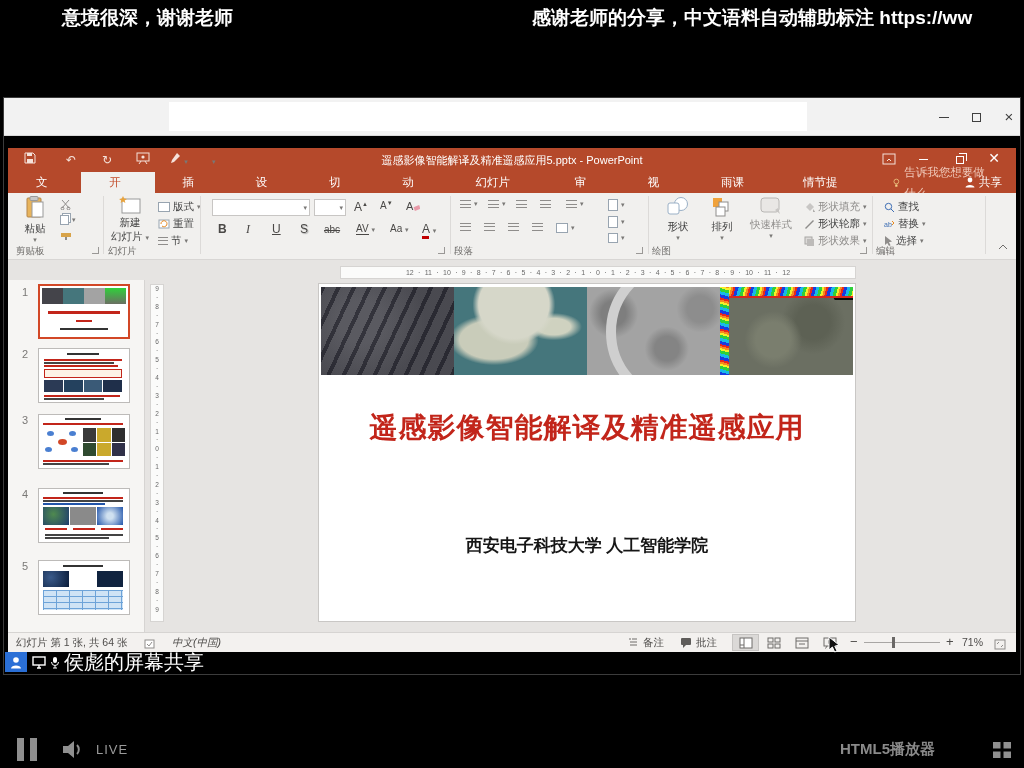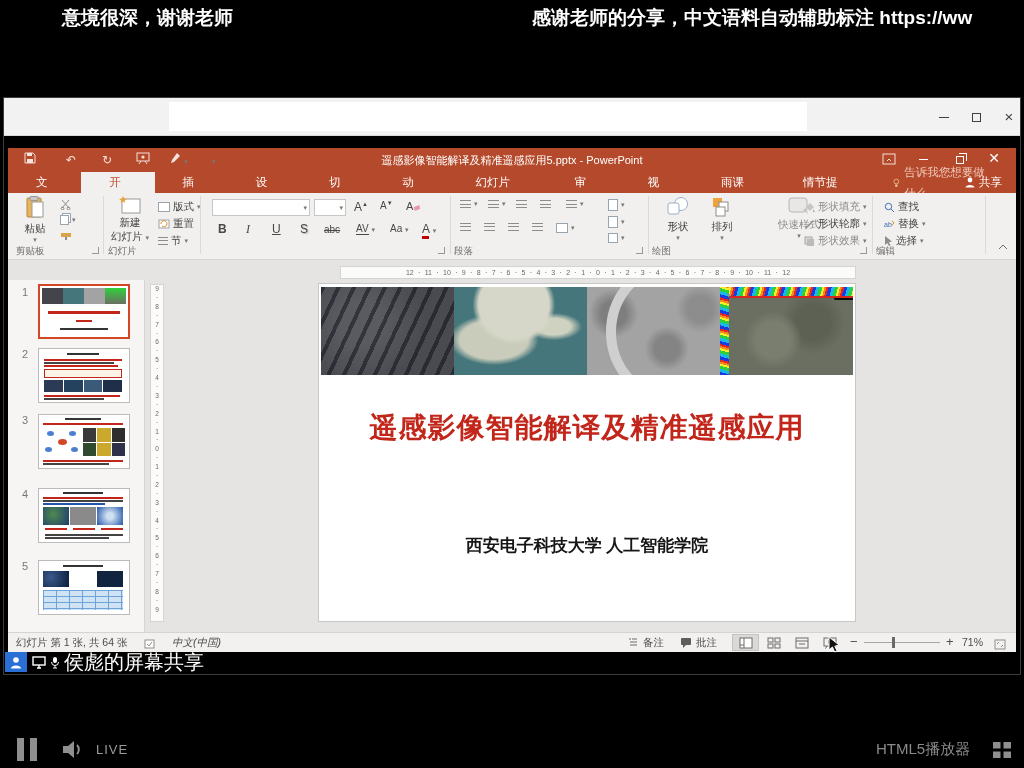--- a/index.html
+++ b/index.html
@@ -348,21 +348,21 @@
     </div>
     <div class="abs bigbtn" style="left:694px; width:40px;">
       <svg width="22" height="22" viewBox="0 0 22 22">
           <rect x="2" y="2" width="9" height="9" fill="#f0a23c"></rect>
           <rect x="8" y="6" width="9" height="9" fill="#fff" stroke="#8f8d8b"></rect>
           <rect x="5" y="11" width="9" height="9" fill="#fff" stroke="#8f8d8b"></rect>
         </svg>
       <div><span>排列</span></div>
       <div class="dd">▾</div>
     </div>
-    <div class="abs bigbtn" style="left:738px; width:50px; color:#8f8d8b;margin-left:28px;">
+    <div class="abs bigbtn" style="left:738px; width:50px; color:#8f8d8b;">
       <svg width="24" height="20" viewBox="0 0 24 20">
           <rect x="2" y="2" width="18" height="14" rx="3" fill="#e9e7e5" stroke="#b8b6b4"></rect>
           <path d="M16 14l5 4-2-6z" fill="#c8c6c4"></path>
         </svg>
       <div><span>快速样式</span></div>
       <div class="dd">▾</div>
     </div>
     <div class="abs smallrow" style="left:796px; top:7px; color:#8f8d8b;">
       <svg width="11" height="10" viewBox="0 0 11 10">
           <path d="M2 5l4-4 4 4-4 4z" fill="#c8c6c4"></path>
@@ -665,21 +665,21 @@
 <div class="abs" style="left:17px; top:738px; display:flex; gap:6px;">
   <span class="pausebar"></span>
   <span class="pausebar"></span>
 </div>
 <svg class="abs" style="left:60px; top:737px;" width="26" height="25" viewBox="0 0 26 25">
   <path d="M3 9v7h5l6 5V4L8 9z" fill="#8f8f8f"></path>
   <path d="M17 8a6.5 6.5 0 0 1 0 9" stroke="#8f8f8f" stroke-width="2" fill="none"></path>
 </svg>
 <div class="abs live" style="left:96px; top:742px;">LIVE</div>
 
-<div class="abs player-name" style="left:876px; top:740px;">HTML5播放器</div>
+<div class="abs player-name" style="left:840px; top:740px;font-weight:bold;">HTML5播放器</div>
 <svg class="abs" style="left:990px; top:738px;" width="24" height="24" viewBox="0 0 24 24">
   <g fill="#8f8f8f">
     <path d="M2 10V2h8L2 10z" transform="translate(9,9) scale(0.55) translate(-12,-12) translate(2,2)"></path>
     <path d="M11 2l8 8V2z" transform="translate(3,9) scale(0.55) translate(-2,-12) translate(-2,2)"></path>
     <rect x="3" y="4" width="8" height="7"></rect>
     <rect x="13" y="4" width="8" height="7"></rect>
     <rect x="3" y="13" width="8" height="7"></rect>
     <rect x="13" y="13" width="8" height="7"></rect>
     <rect x="10.5" y="2" width="3" height="20" fill="#000"></rect>
     <rect x="2" y="10.5" width="20" height="3" fill="#000"></rect>

